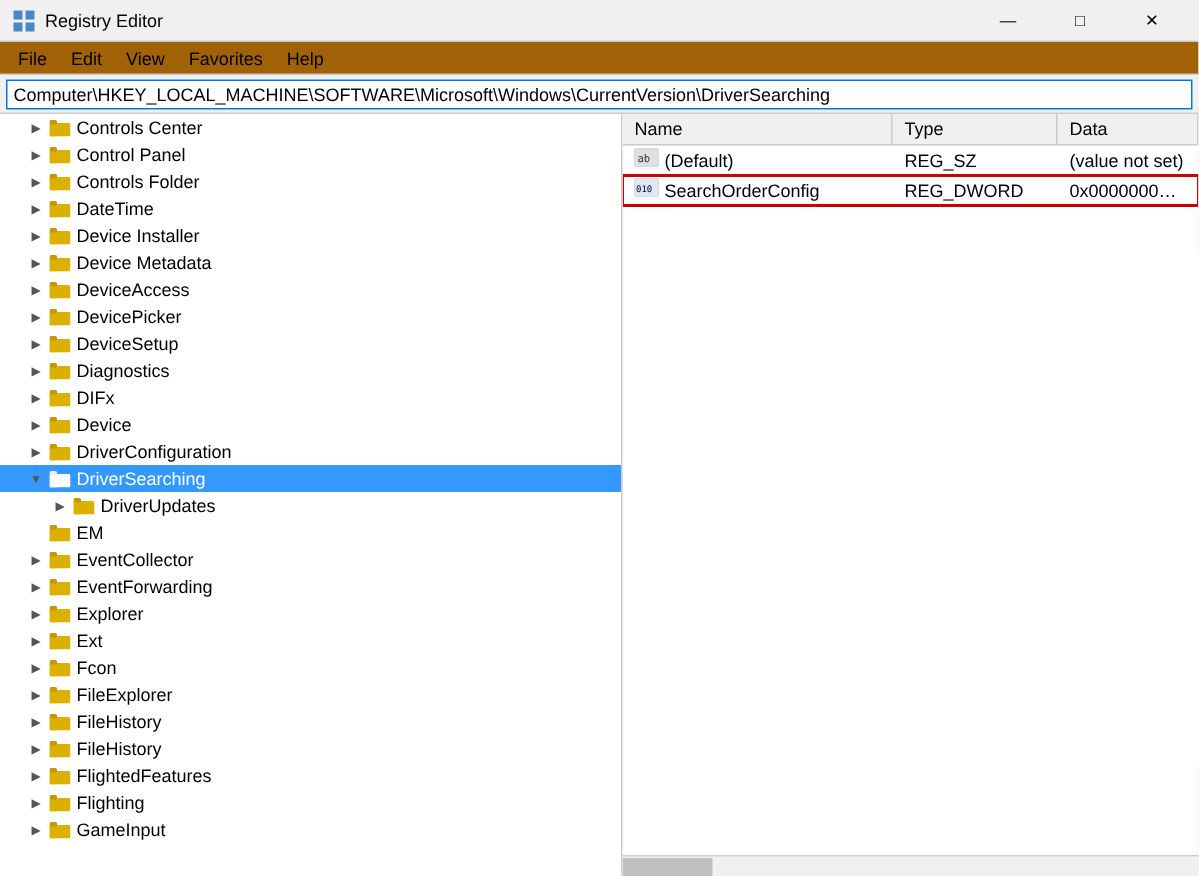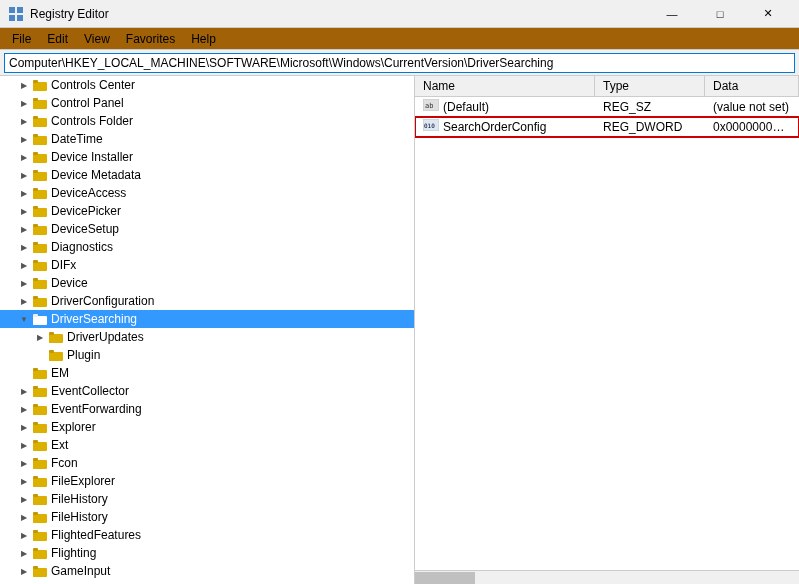--- a/index.html
+++ b/index.html
@@ -438,33 +438,20 @@
         <span class="tree-indent"></span>
         <span class="expand-btn" style="color: rgb(85, 85, 85);">▶</span>
         <span class="folder-icon">
           <svg class="folder-svg" viewBox="0 0 14 12">
       <rect x="0" y="3" width="14" height="9" rx="1" fill="#dcb000"></rect>
       <rect x="0" y="3" width="6" height="9" rx="1" fill="#dcb000"></rect>
       <rect x="0" y="1" width="5" height="3" rx="1" fill="#c89600"></rect>
     </svg>
         </span>
         <span class="tree-label">DriverUpdates</span>
-      </div>
-      <div class="tree-item">
-        <span class="tree-indent"></span>
-        <span class="tree-indent"></span>
-        <span class="expand-btn"></span>
-        <span class="folder-icon">
-          <svg class="folder-svg" viewBox="0 0 14 12">
-      <rect x="0" y="3" width="14" height="9" rx="1" fill="#dcb000"></rect>
-      <rect x="0" y="3" width="6" height="9" rx="1" fill="#dcb000"></rect>
-      <rect x="0" y="1" width="5" height="3" rx="1" fill="#c89600"></rect>
-    </svg>
-        </span>
-        <span class="tree-label">Plugin</span>
       </div>
       <div class="tree-item">
         <span class="tree-indent"></span>
         <span class="expand-btn"></span>
         <span class="folder-icon">
           <svg class="folder-svg" viewBox="0 0 14 12">
       <rect x="0" y="3" width="14" height="9" rx="1" fill="#dcb000"></rect>
       <rect x="0" y="3" width="6" height="9" rx="1" fill="#dcb000"></rect>
       <rect x="0" y="1" width="5" height="3" rx="1" fill="#c89600"></rect>
     </svg>

